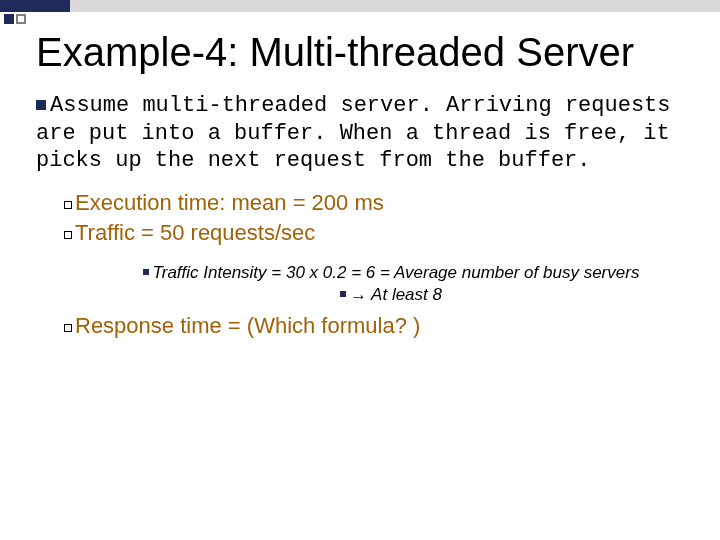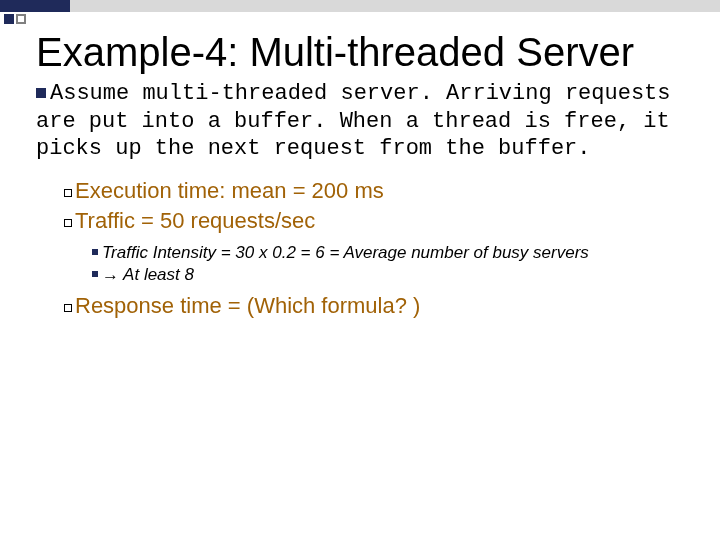--- a/index.html
+++ b/index.html
@@ -30,37 +30,37 @@
   .top-squares .sq2 { border: 2px solid #808080; background: #fff; }
   .slide {
     position: absolute;
     top: 30px; left: 36px; right: 30px;
   }
   h1.title {
     font-size: 40px;
     font-weight: 400;
     color: #000;
     line-height: 1.1;
-    margin-bottom: 6px;
+    margin-bottom: 18px;
   }
   .level1 {
     font-size: 22px;
     color: #000;
     line-height: 1.25;
     margin-bottom: 14px;
     font-family: Liberation Mono, monospace;
   }
   .level2-group { margin-left: 28px; }
   .level2 {
     font-size: 22px;
     color: #a16207;
     line-height: 1.3;
     margin-bottom: 2px;
   }
-  .level3-group { margin-left: 28px; margin-top: 6px; margin-bottom: 6px; }
+  .level3-group { margin-left: 28px; margin-top: 14px; margin-bottom: 6px; text-align: center; }
   .level3 {
     font-size: 17px;
     font-style: italic;
     color: #000;
     line-height: 1.3;
   }
   .bullet-filled {
     display: inline-block;
     width: 10px; height: 10px;
     background: #1f2a5a;

